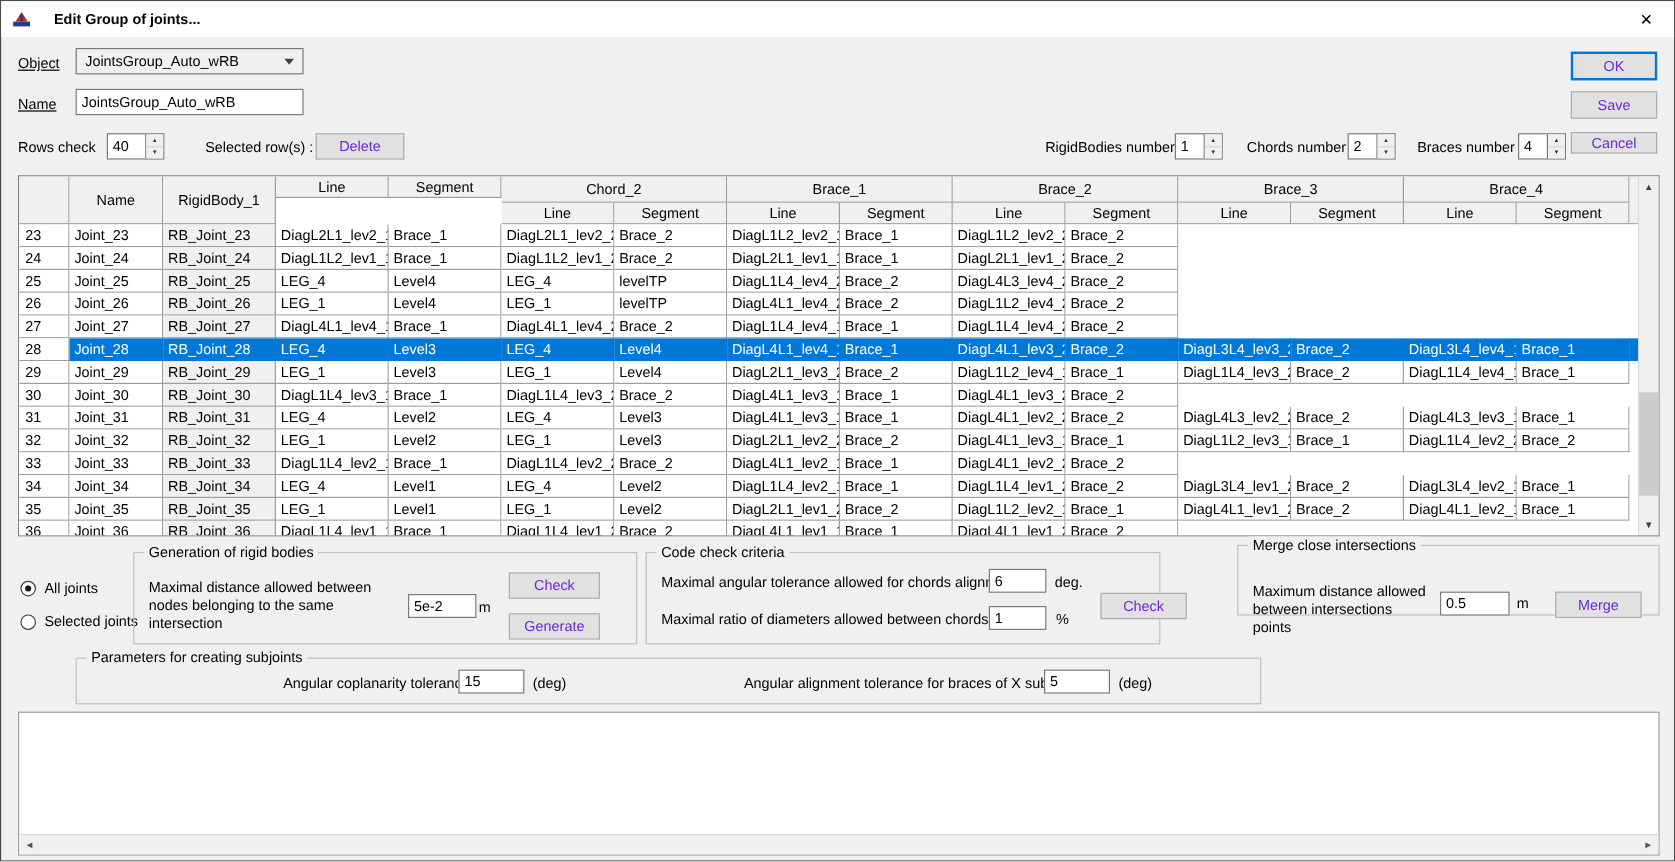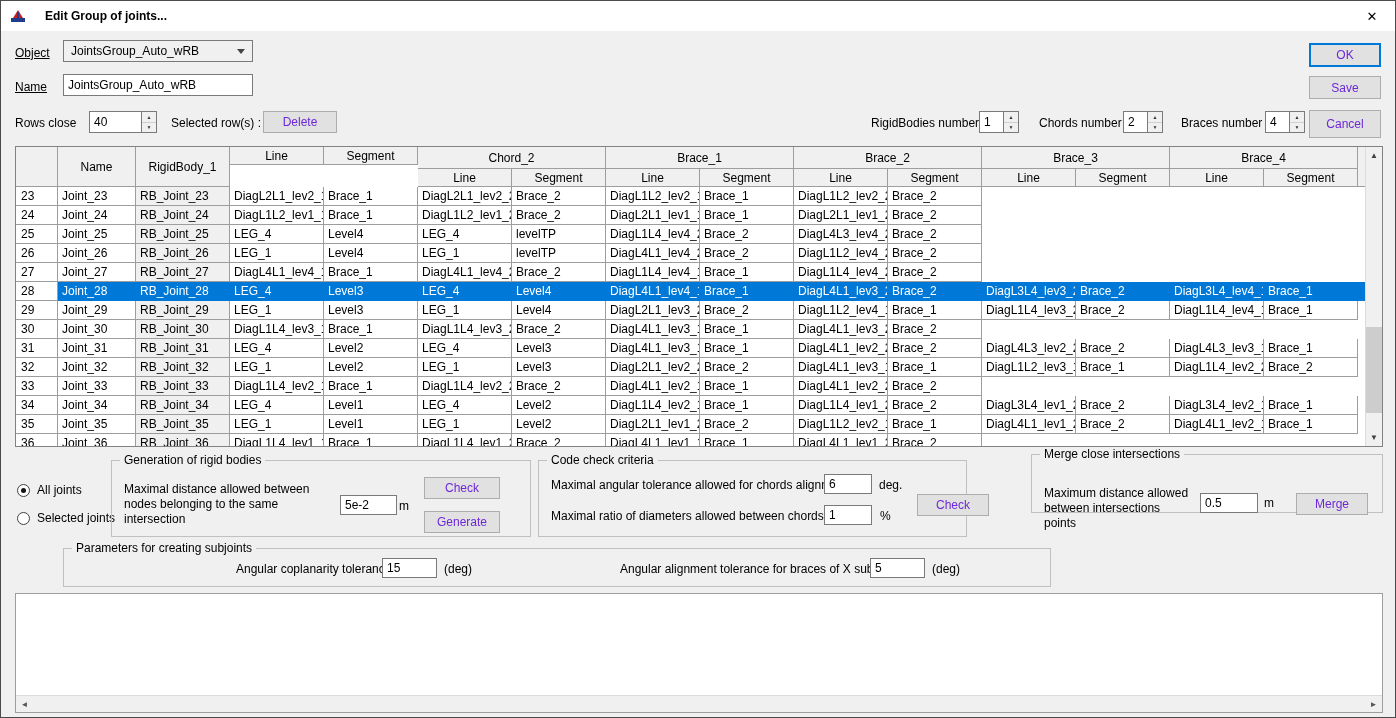--- a/index.html
+++ b/index.html
@@ -100,24 +100,24 @@
   <div class="combobox">
     <span>JointsGroup_Auto_wRB</span>
     <span class="combo-arrow"></span>
   </div>
 
   <span class="lbl ul" style="left:14px; top:79px;">Name</span>
   <input class="tinput" style="left: 62px; top: 73px; width: 190px;" value="JointsGroup_Auto_wRB">
 
   <div class="btn default" style="left:1308px; top:42px; width:72px; height:24px;">OK</div>
   <div class="btn" style="left:1308px; top:75px; width:72px; height:23px;">Save</div>
-  <div class="btn" style="left:1308px; top:109px; width:72px; height:28px;">Cancel</div>
-
-  <span class="lbl" style="left:14px; top:115px;">Rows close</span>
-  <div class="spinner" style="left:88px; top:110px; width:68px;">
+  <div class="btn" style="left:1308px; top:109px; width:72px; height:18px;">Cancel</div>
+
+  <span class="lbl" style="left:14px; top:115px;">Rows check</span>
+  <div class="spinner" style="left:88px; top:110px; width:48px;">
     <span class="spin-val">40</span>
     <span class="spin-btns">
       <span>▲</span>
       <span>▼</span>
     </span>
   </div>
   <span class="lbl" style="left:170px; top:115px;">Selected row(s) :</span>
   <div class="btn" style="left:262px; top:110px; width:74px; height:22px;">Delete</div>
 
   <span class="lbl" style="left:870px; top:115px;">RigidBodies number</span>

